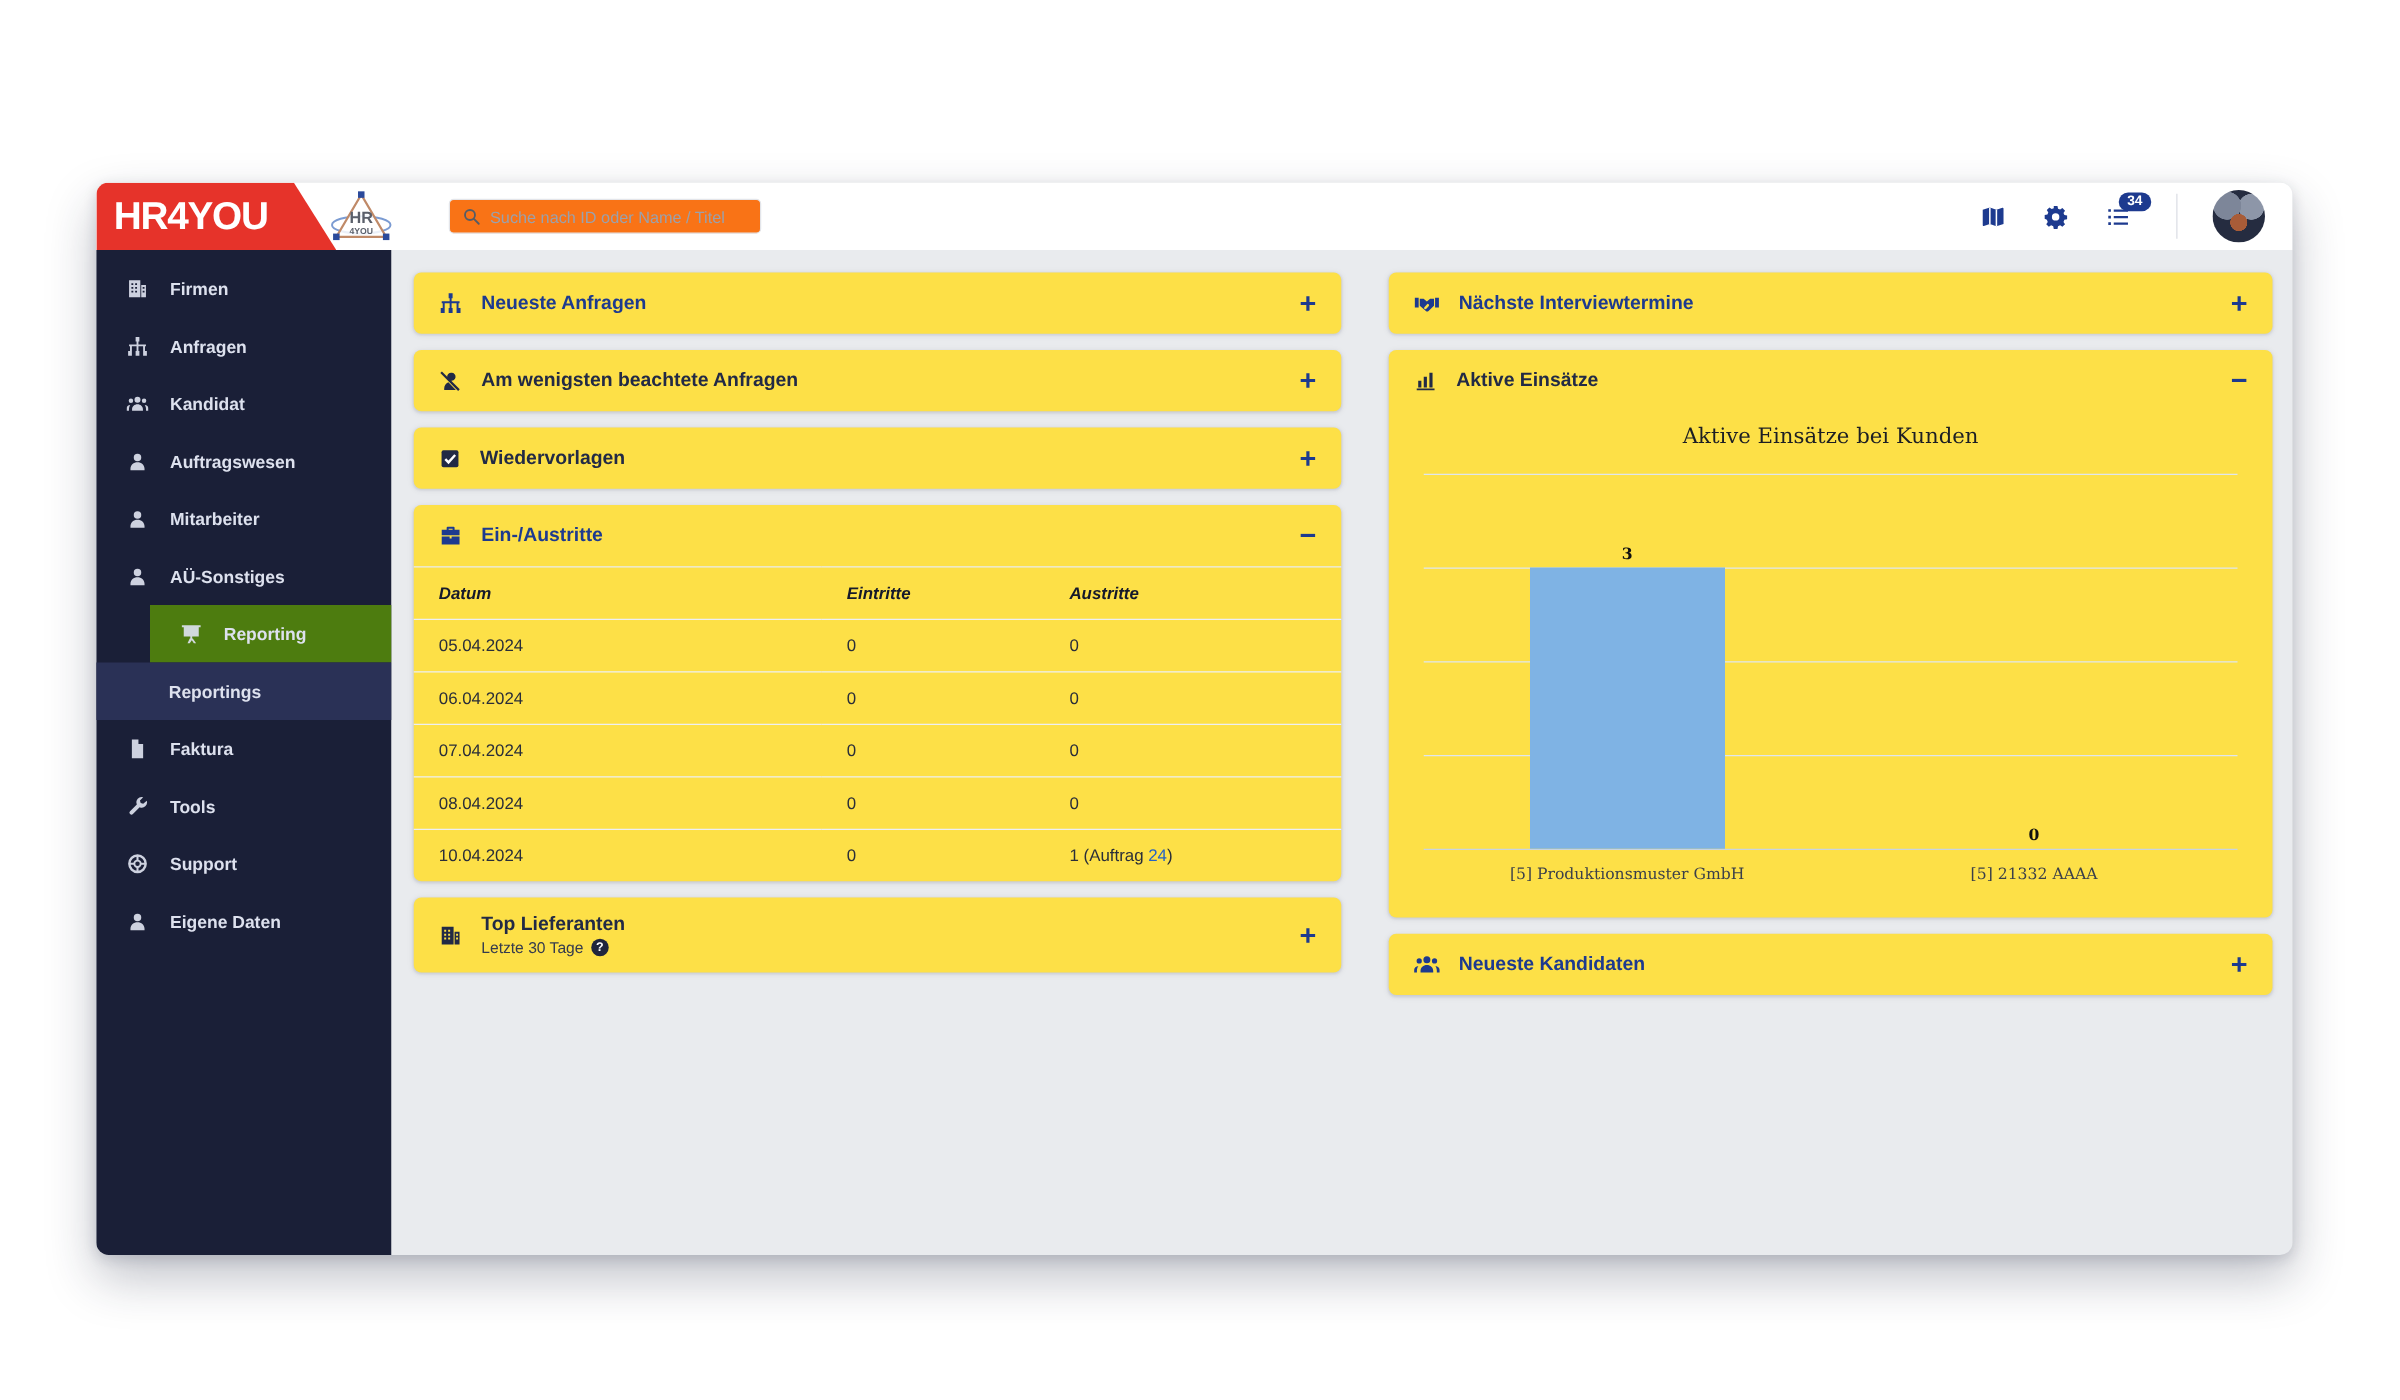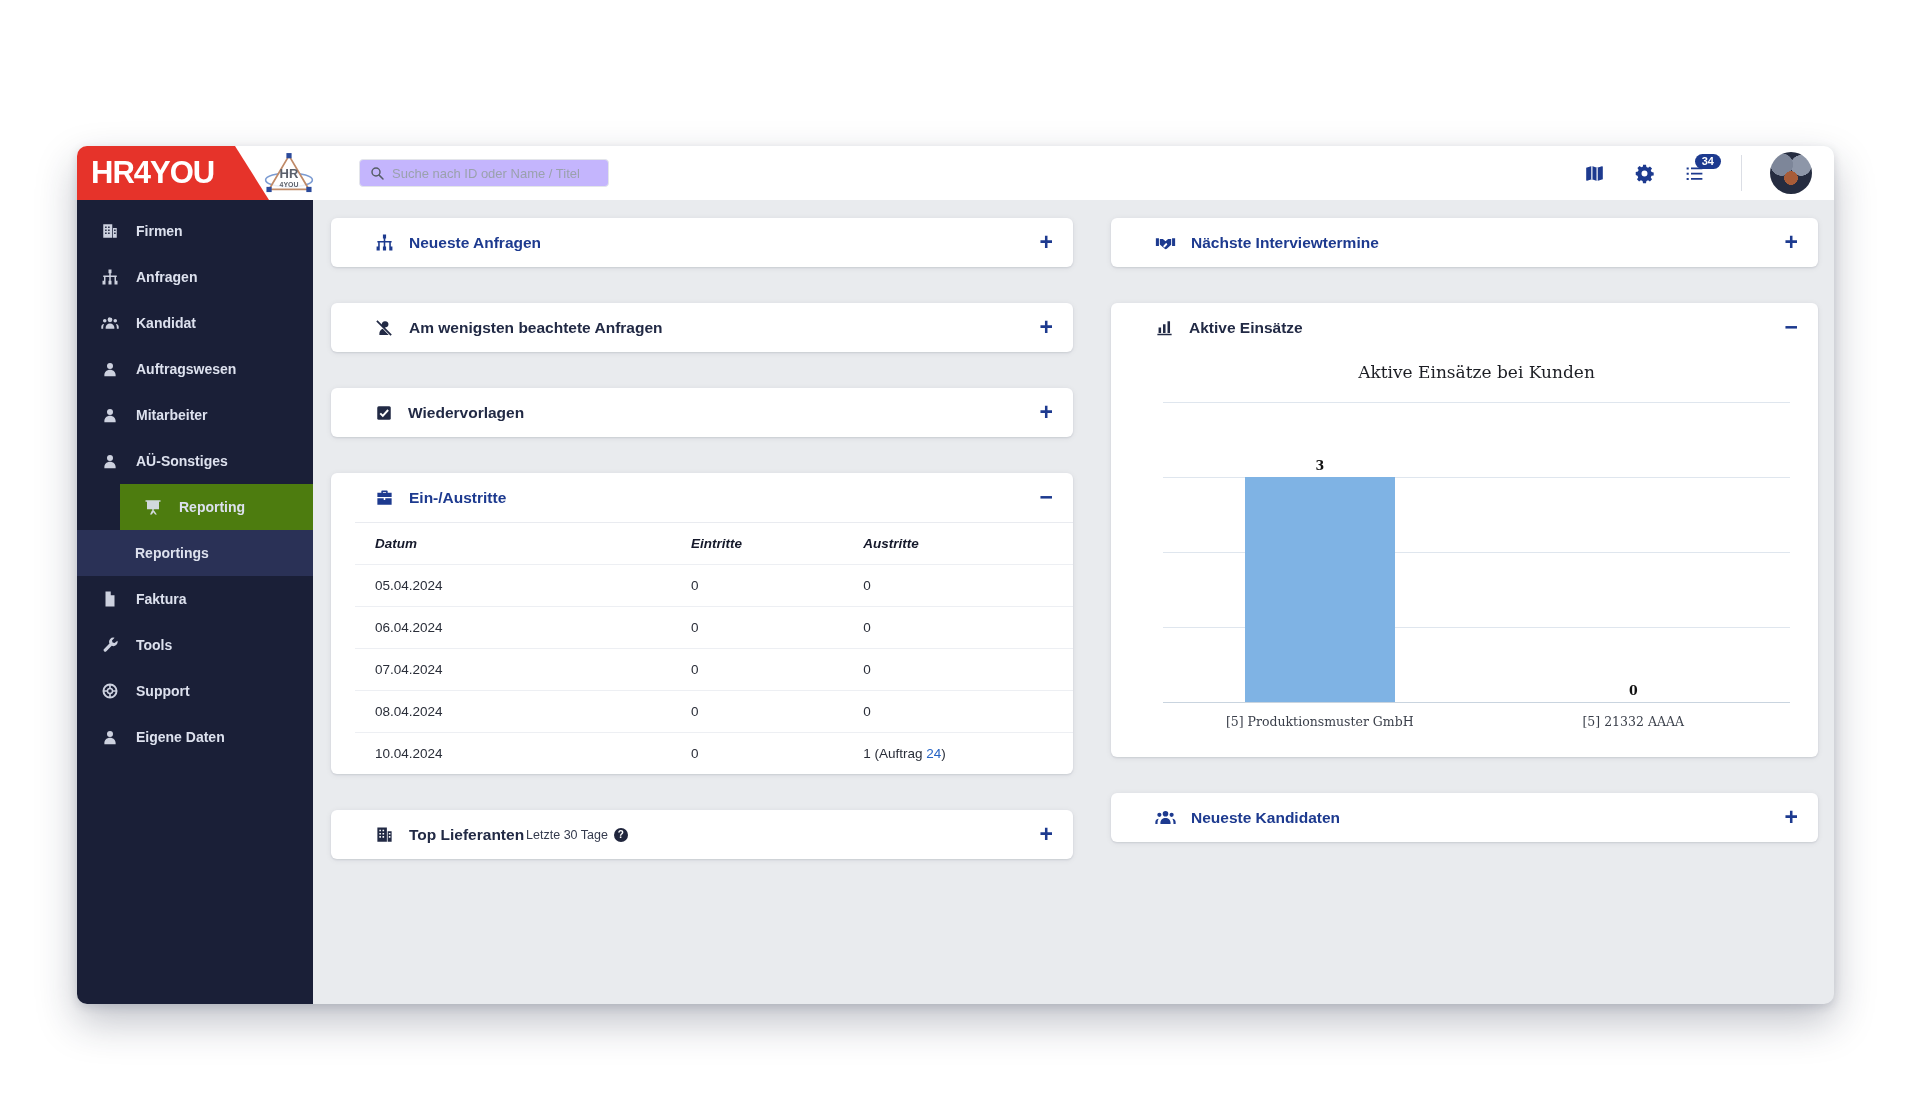--- a/index.html
+++ b/index.html
@@ -12,21 +12,21 @@
   
   .hdr { position:absolute; left:0; top:0; right:0; height:54px; background:#fff; display:flex; align-items:center; z-index:5; }
   .logo-red {
     width:192px; height:54px; background:#e6332a; color:#fff; flex:0 0 auto;
     clip-path:polygon(0 0, 158px 0, 192px 100%, 0 100%);
     display:flex; align-items:center; padding-left:14px;
     font-size:31px; font-weight:700; letter-spacing:-1px;
   }
   .logo-tri { margin-left:-6px; flex:0 0 auto; }
   .search {
-    margin-left:44px; width:250px; height:28px; background:#c4b5fd; border:1px solid #e3e5ea; border-radius:4px;
+    margin-left:44px; width:250px; height:28px; background:#f97316; border:1px solid #e3e5ea; border-radius:4px;
     display:flex; align-items:center; padding:0 9px; gap:7px; color:#6b7280;
   }
   .search svg { flex:0 0 auto; }
   .search input { border:none; outline:none; background:transparent; font-size:13px; color:#374151; width:100%; font-family:"Liberation Sans",sans-serif; }
   .search input::placeholder { color:#9aa1ad; }
   .hdr-right { margin-left:auto; display:flex; align-items:center; gap:28px; padding-right:22px; color:#1d3a8f; }
   .hicon { position:relative; width:22px; height:22px; display:flex; align-items:center; justify-content:center; cursor:pointer; }
   .badge {
     position:absolute; top:-8px; right:-16px; background:#1d3a8f; color:#fff; font-size:11px; font-weight:700;
     border-radius:9px; padding:2px 7px; line-height:1;
@@ -43,27 +43,27 @@
   
   .side { position:absolute; left:0; top:54px; bottom:0; width:236px; background:#1a1f37; padding-top:8px; }
   .side-item { height:46px; display:flex; align-items:center; gap:17px; padding:0 14px 0 24px; color:#dde1ee; font-size:14px; font-weight:600; cursor:pointer; }
   .side-item svg { flex:0 0 auto; opacity:.92; }
   .side-item.active { background:#4d7c0f;margin-left:43px; }
   .side-item.subitem { background:#2a3156; padding-left:58px; }
   
   .content { position:absolute; left:236px; top:54px; right:0; bottom:0; padding:18px 16px 0 18px; display:flex; gap:38px; overflow:hidden; }
   .col-left { flex:0 0 742px; }
   .col-right { flex:1; }
-  .card { background:#ffffff; border-radius:6px; box-shadow:0 1px 2px rgba(20,25,50,.10), 0 1px 6px rgba(20,25,50,.07); margin-bottom:36px;padding-left:24px; }
+  .card { background:#fde047; border-radius:6px; box-shadow:0 1px 2px rgba(20,25,50,.10), 0 1px 6px rgba(20,25,50,.07); margin-bottom:13px; }
   .card-head { display:flex; align-items:center; gap:15px; padding:13px 20px; min-height:49px; cursor:pointer; }
   .card-title { font-size:15.5px; font-weight:700; }
   .t-blue { color:#1d3a8f; }
   .t-dark { color:#222a45; }
   .toggle { margin-left:auto; font-size:23px; font-weight:700; color:#1d3a8f; line-height:1; cursor:pointer; }
-  .head-stack { display:flex; flex-direction:row; gap:2px; }
+  .head-stack { display:flex; flex-direction:column; gap:2px; }
   .subtitle { font-size:12.5px; color:#353b4e; display:flex; align-items:center; gap:6px; }
   .q-badge { width:14px; height:14px; border-radius:50%; background:#20263d; color:#fff; font-size:10px; font-weight:700; display:flex; align-items:center; justify-content:center; }
   
   table.tbl { width:100%; border-collapse:collapse; font-size:13.5px; color:#2a2e39; }
   .tbl th { text-align:left; font-weight:700; color:#15192b; padding:13px 20px; border-top:1px solid #e9ebf0;font-style:italic; }
   .tbl td { padding:13px 20px; border-top:1px solid #edeff3; }
   .tbl .c1 { width:44%; } .tbl .c2 { width:24%; } .tbl .c3 { width:32%; }
   .lnk { color:#2563c4; cursor:pointer; }
   
   .chart-wrap { padding:4px 28px 28px; }

